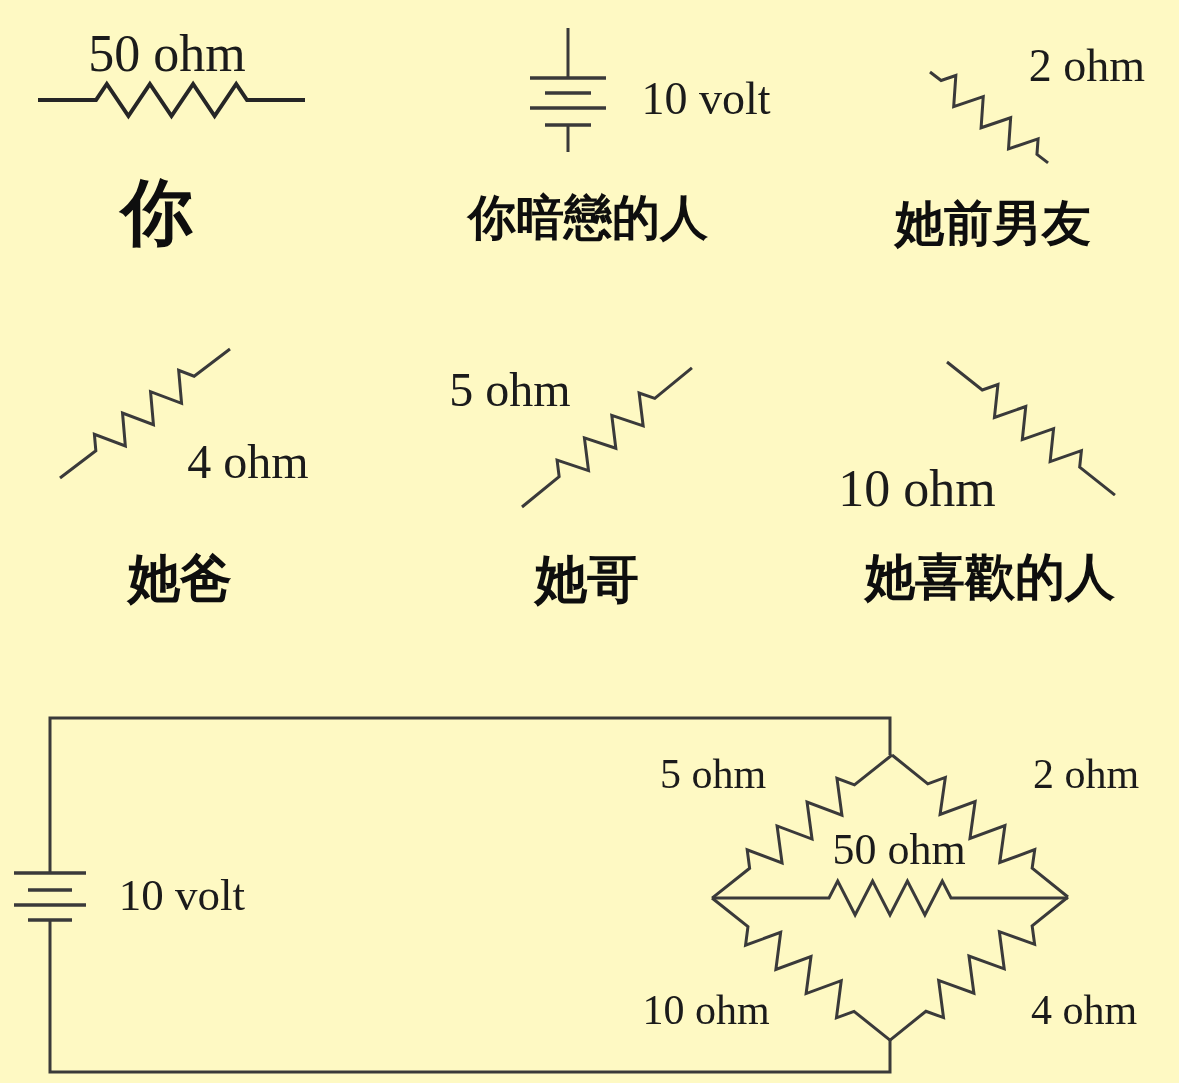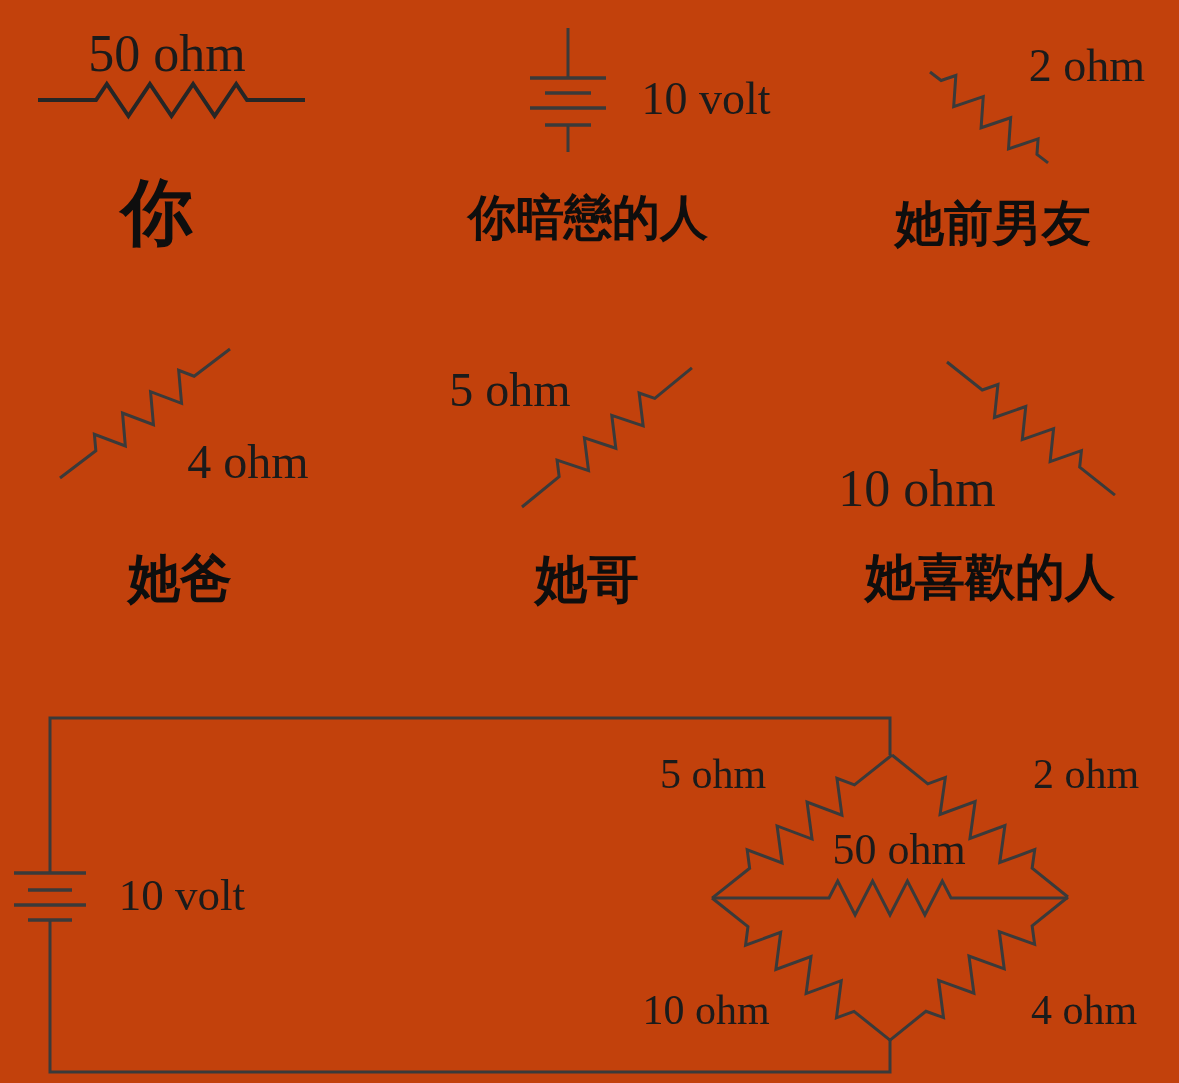--- a/index.html
+++ b/index.html
@@ -4,21 +4,21 @@
 <style>
   html, body {
     margin: 0;
     padding: 0;
     background: #ffffff;
   }
   .canvas {
     position: relative;
     width: 1179px;
     height: 1083px;
-    background: #c2410c;
+    background: #fef9c3;
     overflow: hidden;
   }
   svg { display: block; }
   .wire {
     fill: none;
     stroke: #3a3a3a;
     stroke-width: 3;
     stroke-linecap: butt;
     stroke-linejoin: miter;
   }

